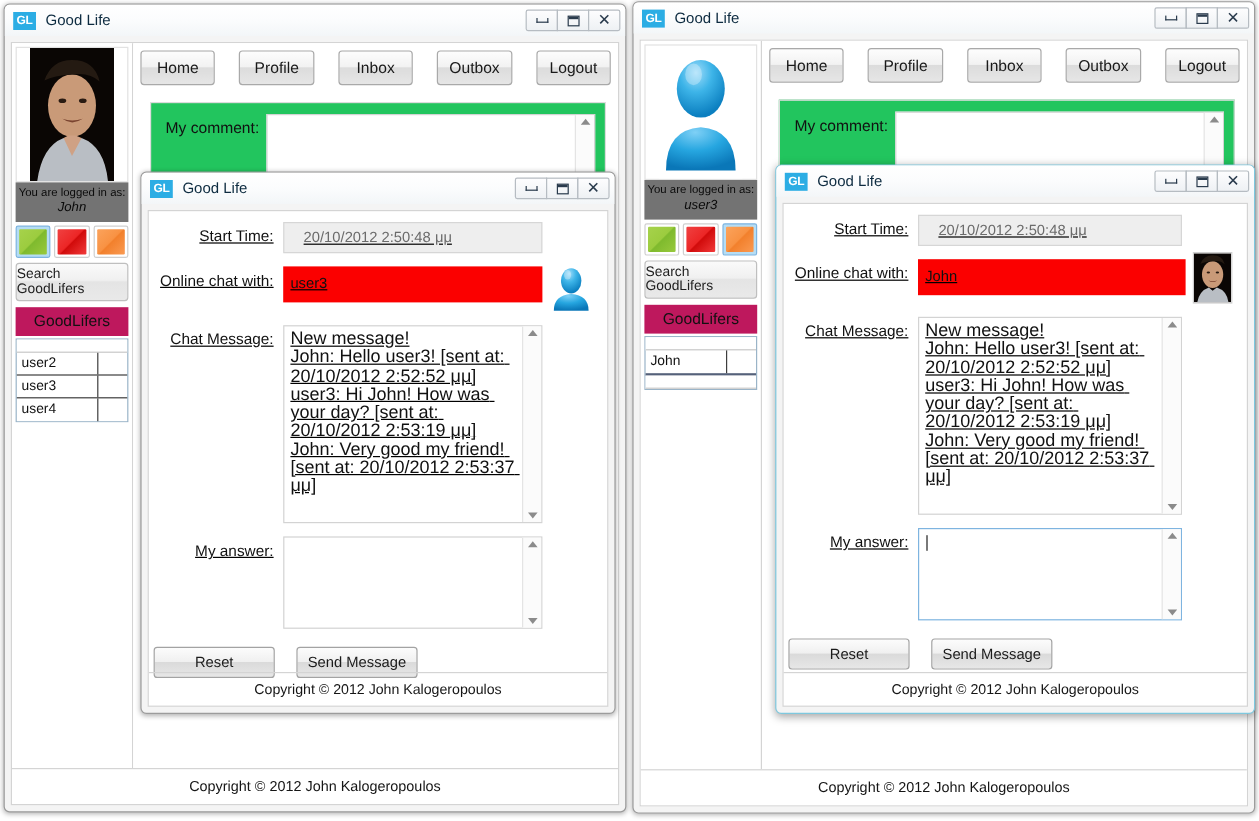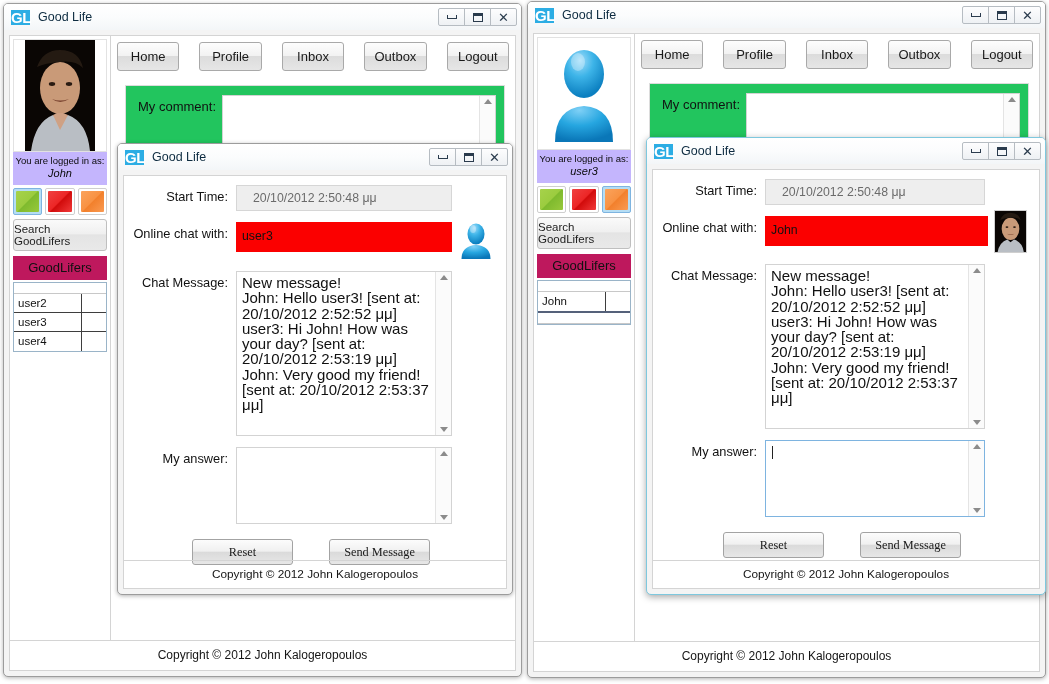--- a/index.html
+++ b/index.html
@@ -27,21 +27,21 @@
     display: flex; align-items: center;
     padding: 0 4px 0 7px;
     background: linear-gradient(to bottom,#ffffff 0%, #fbfcfd 50%, #f3f6f8 100%);
     border-radius: 4px 4px 0 0;
     position: relative;
   }
   .gl-logo {
     width: 19px; height: 15px;
     background: #2cade4;
     color: #ffffff;
-    font-size: 15px; font-weight: bold;
+    font-size: 10px; font-weight: bold;
     line-height: 15px; text-align: center;
     letter-spacing: -0.3px;
     font-family: "Liberation Sans", sans-serif;
     flex: 0 0 auto;
   }
   .win-title {
     margin-left: 8px;
     font-size: 12.5px;
     color: #0d2b40;
     white-space: nowrap;
@@ -78,21 +78,21 @@
     padding: 3px 2px 0 2px;
     background: #fff;
   }
   .avatar-box {
     height: 113px; border: 1px solid #e2e2e2; background: #fff;
     display:flex; align-items:center; justify-content:center; overflow:hidden;
     margin: 0 1px;
   }
   .photo-av { width: 70px; height: 111px; display:block; }
   .logged-bar {
-    background: #c4b5fd; color: #0a0a0a;
+    background: #737373; color: #0a0a0a;
     text-align: center; font-size: 9.5px;
     padding: 3px 0 1px 0; margin: 0 1px;
     line-height: 1.25;
   }
   .logged-name { font-style: italic; font-size: 11px; padding-bottom: 3px; }
   .status-row { display:flex; gap: 3px; margin: 3px 1px 0 1px; }
   .status-btn {
     flex: 1 1 0; height: 27px;
     border: 1px solid #cfcfcf; background:#fff;
     display:flex; align-items:center; justify-content:center; padding: 2px;
@@ -166,33 +166,33 @@
   .footer {
     flex: 0 0 auto; border-top: 1px solid #d4d4d4;
     text-align: center; font-size: 12px; color: #151515;
     padding: 7px 0 8px 0; background:#fff;
   }
 
   
   .dlg-body { flex: 1 1 auto; padding: 5px; display:flex; flex-direction:column; min-height:0; }
   .dlg-frame { flex:1 1 auto; border:1px solid #d4d4d4; background:#fff; display:flex; flex-direction:column; min-height:0; }
   .dlg-main { flex:1 1 auto; padding: 9px 12px 0 4px; min-height:0; }
-  .row { display:flex; align-items:flex-start; margin-bottom: 11px; }
+  .row { display:flex; align-items:flex-start; margin-bottom: 11px; text-decoration: underline; }
   .row-label { width: 108px; flex:0 0 108px; text-align:right; font-size:12.8px; color:#111; padding-top:4px; padding-right:8px; }
   .readonly-field {
     flex:1 1 auto; height: 26px; background:#eeeeee; border:1px solid #d6d6d6;
     font-size: 12.3px; color:#6b6b6b; line-height: 24px; padding-left: 16px;
   }
   .red-field {
     flex:1 1 auto; height: 30px; background:#fb0000; border: none;
     font-size: 12.3px; color:#111; line-height: 29px; padding-left: 6px;
   }
   .chat-avatar { width: 36px; flex: 0 0 36px; margin-left: 6px; display:flex; align-items:center; justify-content:center; }
   .chat-avatar.photo { width: 33px; flex:0 0 33px; height: 43px; border:1px solid #cfcfcf; overflow:hidden; margin-top:-6px; }
-  .btn-row { display:flex; justify-content:center; gap: 36px; padding: 4px 0 12px 0; font-family: Liberation Serif, serif; }
+  .btn-row { display:flex; justify-content:flex-start; gap: 18px; padding: 4px 0 12px 0; }
   .dlg-btn {
     width: 101px; height: 26px;
     border: 1px solid #a3a3a3; border-radius: 3px;
     background: linear-gradient(to bottom,#fcfcfc 0%, #f0f0f0 47%, #dadada 50%, #e7e7e7 100%);
     font-size: 12.3px; color: #1a1a1a;
     display:flex; align-items:center; justify-content:center;
   }
   .dlg-footer { flex:0 0 auto; border-top:1px solid #d4d4d4; text-align:center; font-size:11.8px; color:#151515; padding: 6px 0 7px 0; }
 </style>
 </head>

